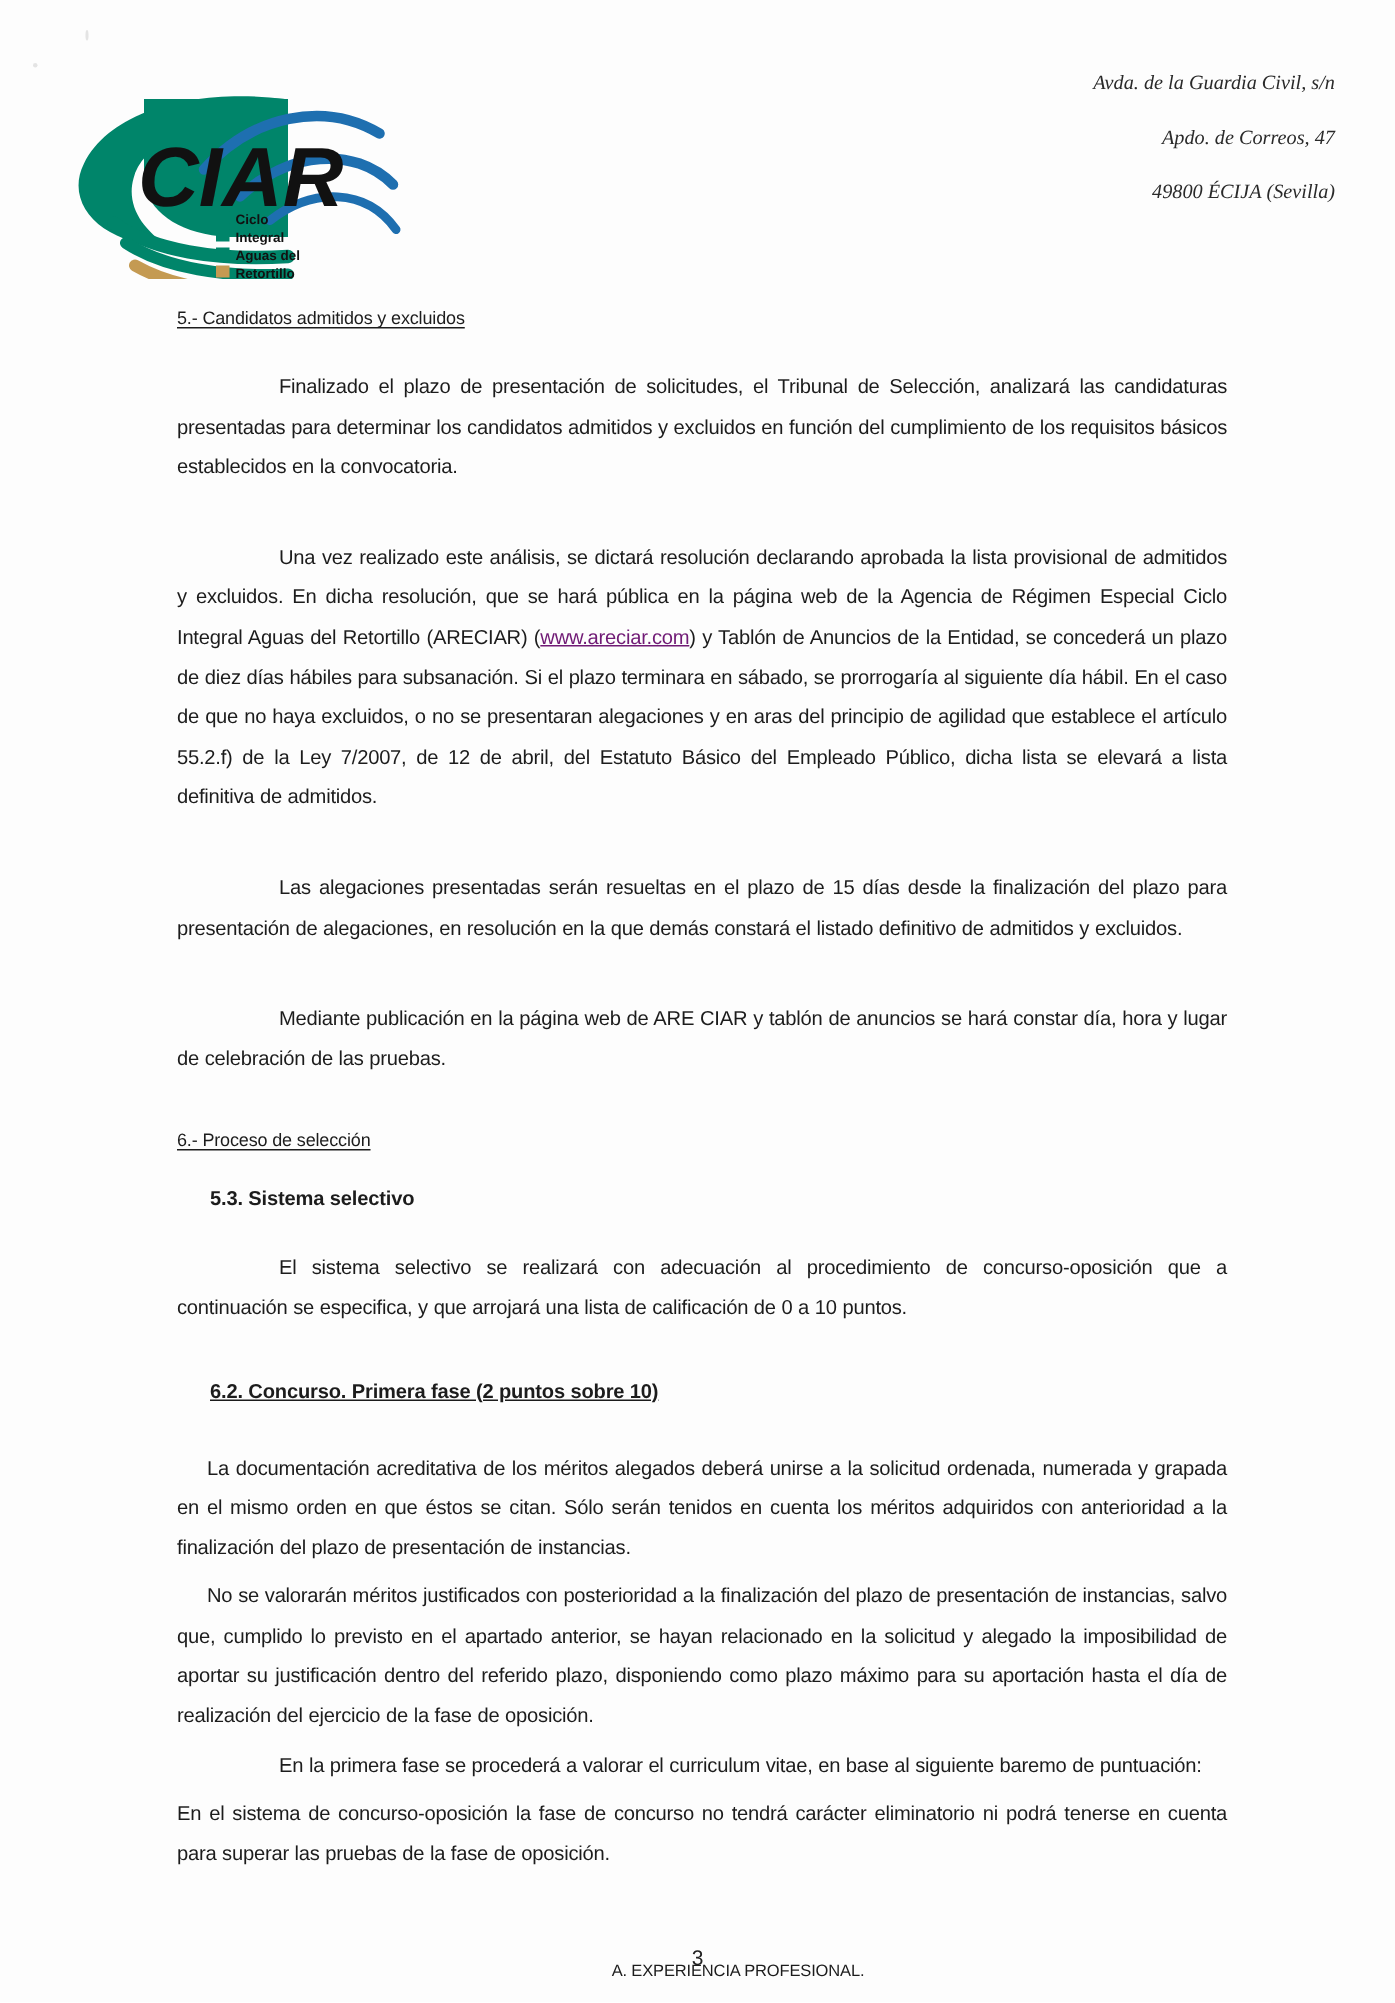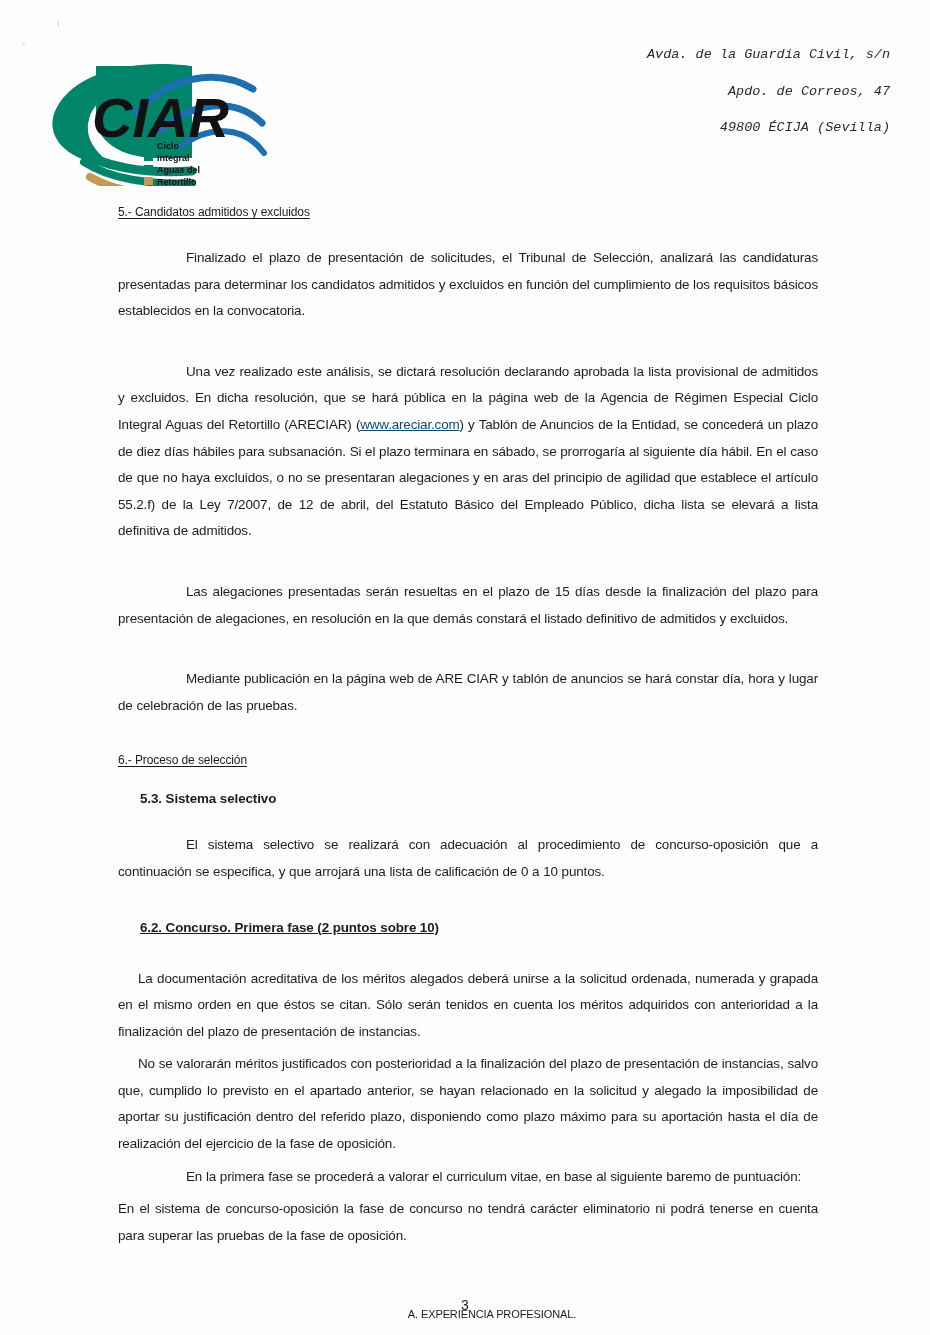--- a/index.html
+++ b/index.html
@@ -47,21 +47,21 @@
     width: 230px;
     height: 125px;
   }
   .logo svg { display: block; }
 
   .addr-block {
     position: absolute;
     right: 40px;
     top: 48px;
     text-align: right;
-    font-family: Liberation Mono, monospace;
+    font-family: Liberation Serif, serif;
     font-style: italic;
     font-size: 13.5px;
     color: #2a2a2a;
     line-height: 1;
   }
   .addr-line { margin-bottom: 23px; white-space: nowrap; }
 
   
   .content {
     position: absolute;
@@ -98,21 +98,21 @@
     word-spacing: .2px;
   }
   p.para.indent { text-indent: 68px; }
   p.para.indent-sm { text-indent: 20px; }
   p.para.noindent { text-indent: 0; }
   p.para.gap-lg { margin-bottom: 52px; }
   p.para.gap-md { margin-bottom: 34px; }
   p.para.gap-sm { margin-bottom: 6px; }
 
   a.doclink {
-    color: #0c4a6e;
+    color: #701a75;
     text-decoration: underline;
   }
 
   .sub-head-a {
     font-size: 11px;
     line-height: 26.6px;
     margin: 0 0 30px 48px;
     letter-spacing: -0.1px;
     text-align: center;
   }

